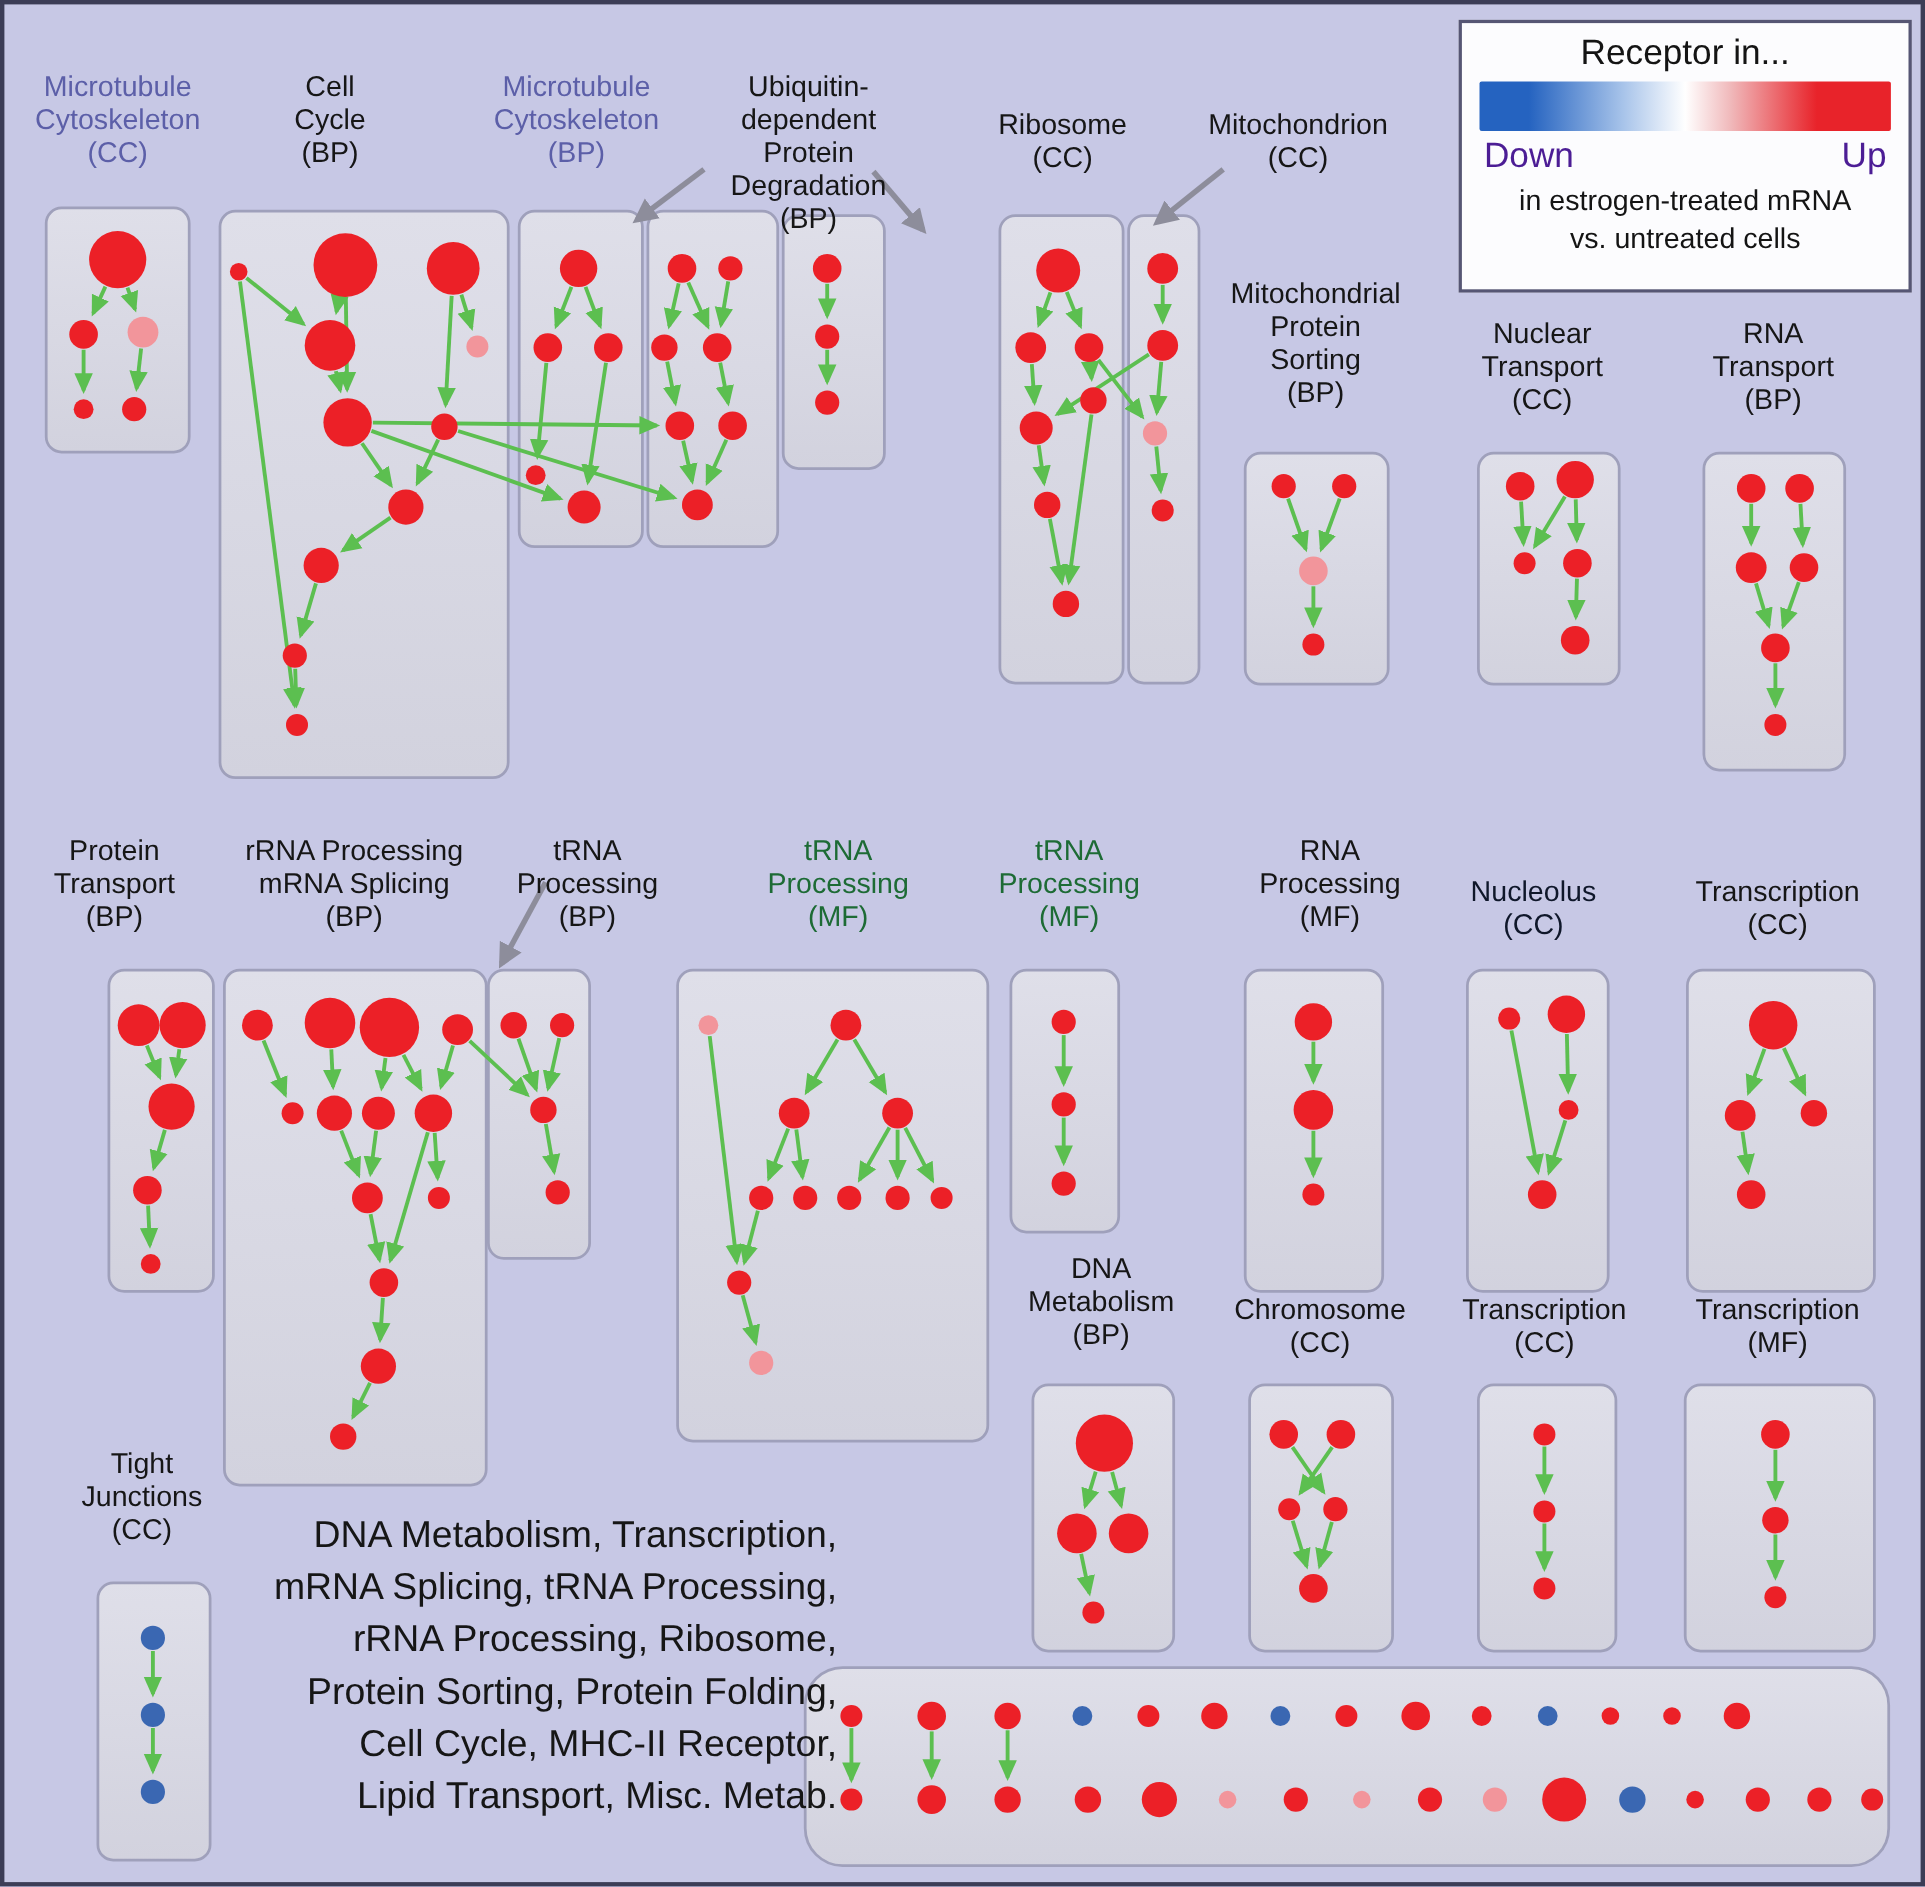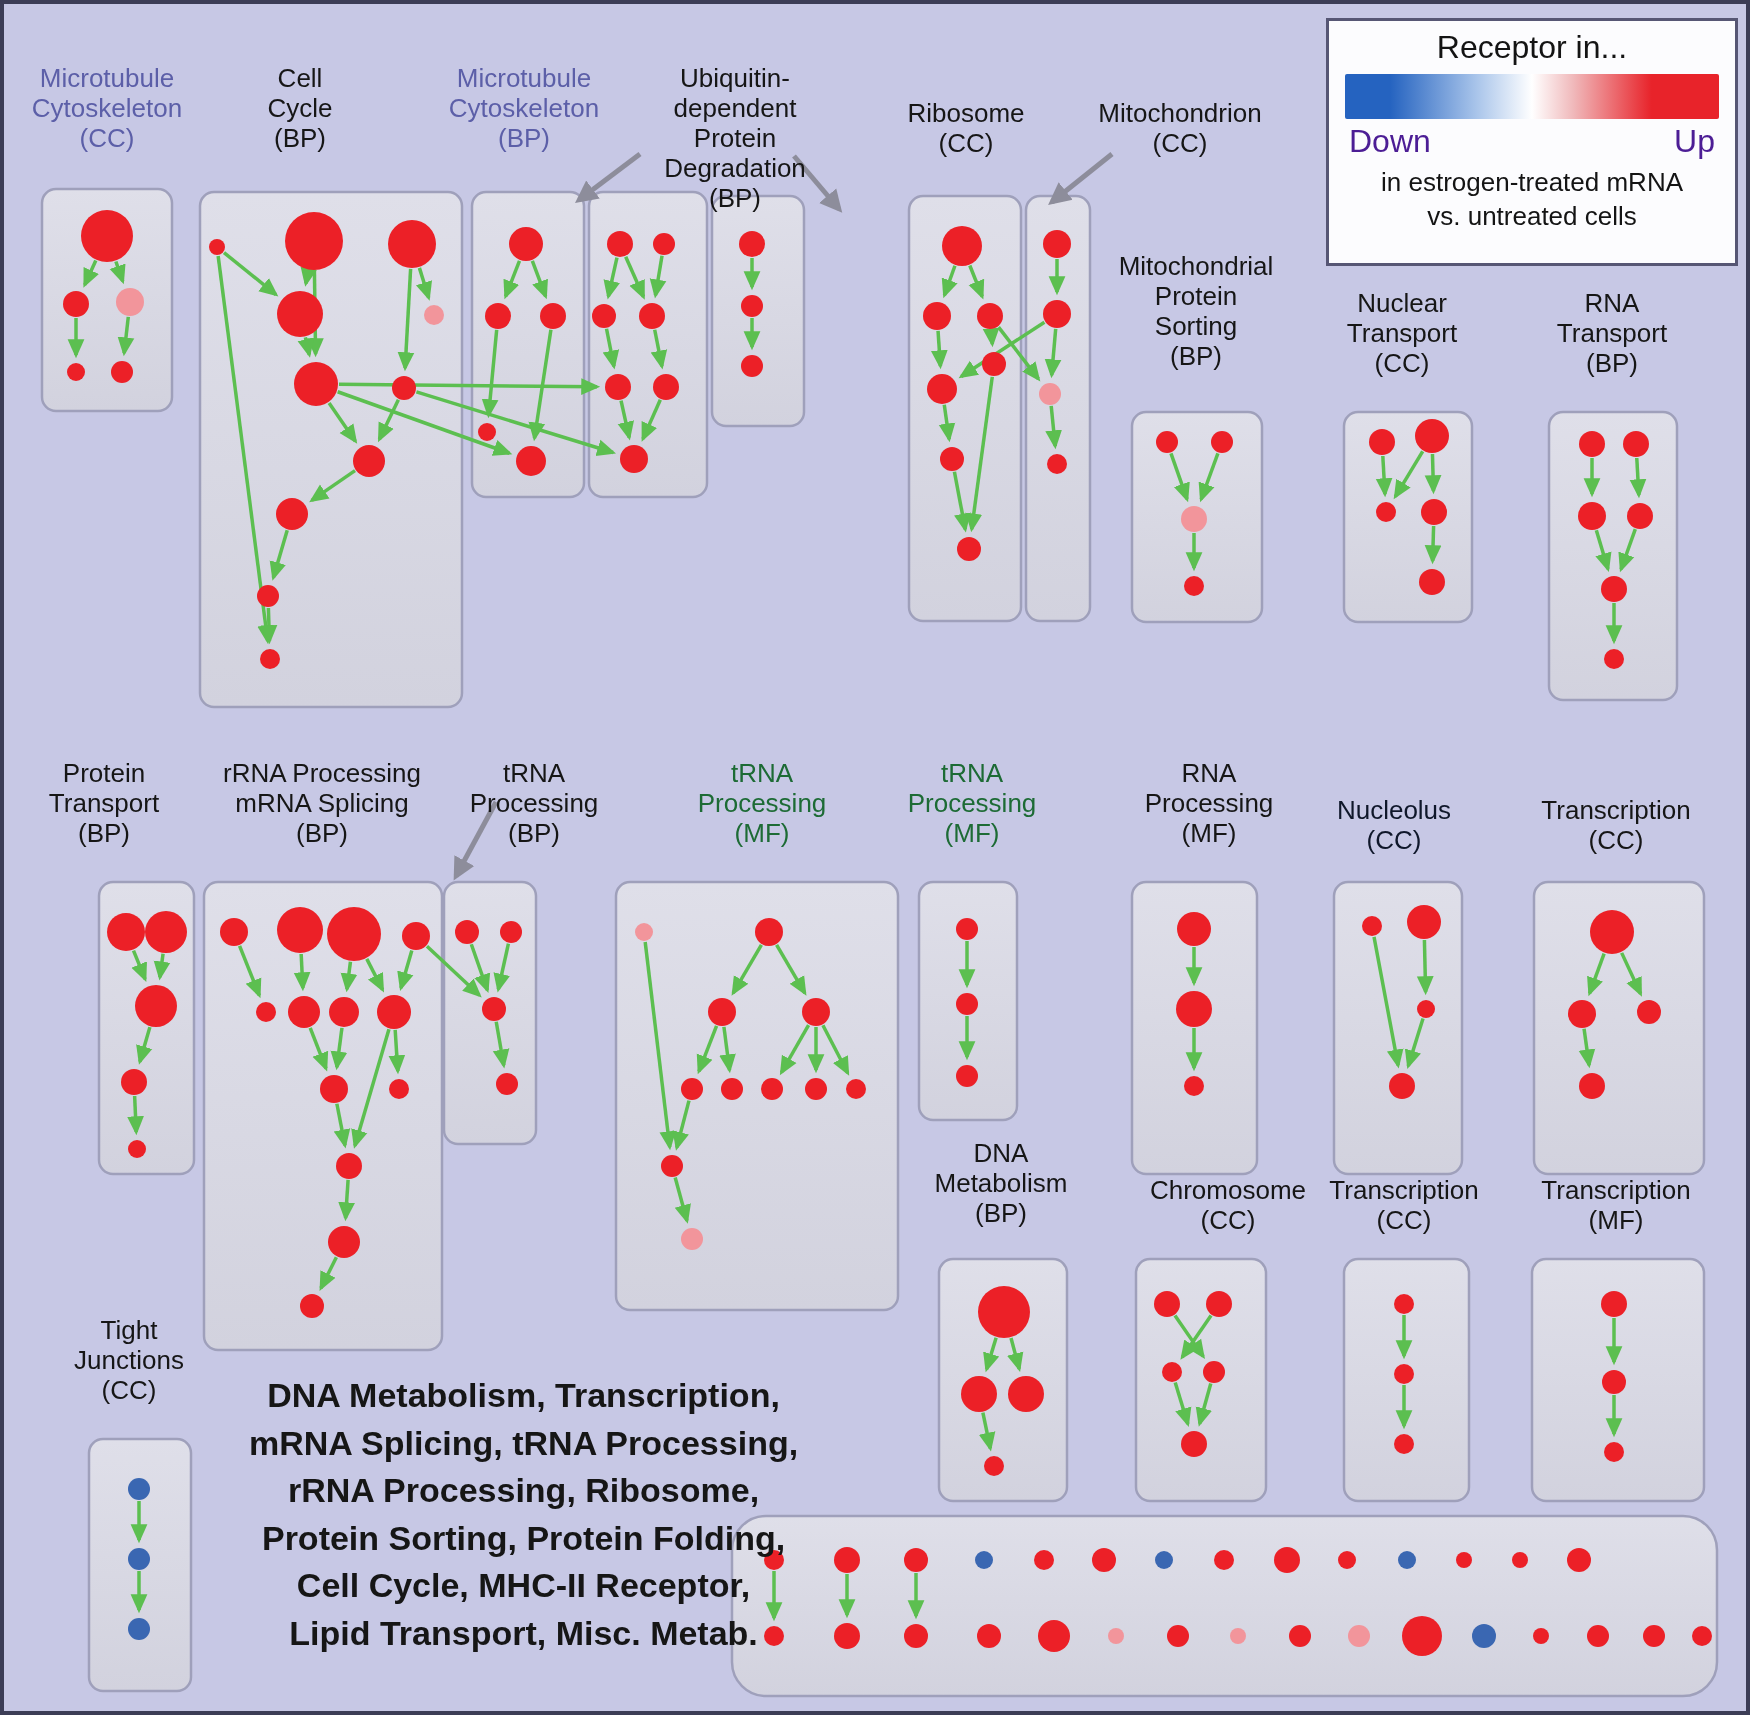--- a/index.html
+++ b/index.html
@@ -16,21 +16,21 @@
   #labels{position:absolute;left:0;top:0;width:100%;height:100%;}
   .cluster-label{
     position:absolute;
     transform:translateX(-50%);
     text-align:center;
     font-size:26px;
     line-height:1.15;
     white-space:pre;
     font-weight:400;
   }
-  .cluster-label.left{transform:none;text-align:center;line-height:1.40;font-weight:bold;}
+  .cluster-label.left{transform:none;text-align:right;line-height:1.40;}
   .legend{
     position:absolute;left:1322px;top:14px;width:412px;height:248px;
     background:#fcfcfe;border:3px solid #565674;box-sizing:border-box;
     padding:8px 16px 10px;display:flex;flex-direction:column;
   }
   .legend-title{font-size:32px;text-align:center;color:#141414;}
   .legend-bar{height:45px;margin:8px 0 4px;border-radius:2px;}
   .legend-row{display:flex;justify-content:space-between;padding:0 4px;font-size:32px;color:#4c1d95;}
   .legend-sub{text-align:center;font-size:26px;line-height:1.3;color:#141414;}
   .legend-sub.first{margin-top:6px;}
@@ -392,21 +392,21 @@
       <div class="cluster-label" style="left: 1205px; top: 755px; color: rgb(22, 22, 22);">RNA
 Processing
 (MF)</div>
       <div class="cluster-label" style="left: 1390px; top: 792px; color: #0f172a;">Nucleolus
 (CC)</div>
       <div class="cluster-label" style="left: 1612px; top: 792px; color: rgb(22, 22, 22);">Transcription
 (CC)</div>
       <div class="cluster-label" style="left: 997px; top: 1135px; color: rgb(22, 22, 22);">DNA
 Metabolism
 (BP)</div>
-      <div class="cluster-label" style="left: 1196px; top: 1172px; color: rgb(22, 22, 22); margin-left: 28px;">Chromosome
+      <div class="cluster-label" style="left: 1196px; top: 1172px; color: rgb(22, 22, 22);">Chromosome
 (CC)</div>
       <div class="cluster-label" style="left: 1400px; top: 1172px; color: rgb(22, 22, 22);">Transcription
 (CC)</div>
       <div class="cluster-label" style="left: 1612px; top: 1172px; color: rgb(22, 22, 22);">Transcription
 (MF)</div>
       <div class="cluster-label" style="left: 125px; top: 1312px; color: rgb(22, 22, 22);">Tight
 Junctions
 (CC)</div>
       <div class="cluster-label left" style="left: 245px; top: 1368px; color: rgb(22, 22, 22); font-size: 34px;">DNA Metabolism, Transcription,
 mRNA Splicing, tRNA Processing,

